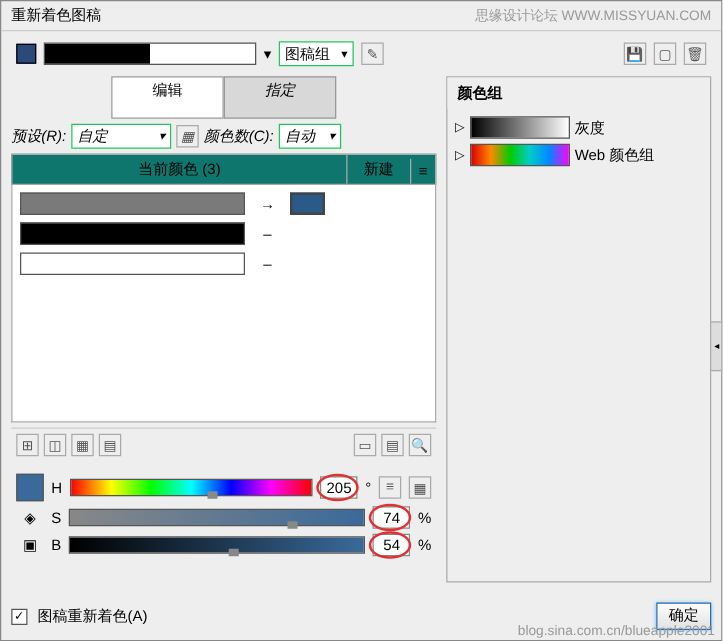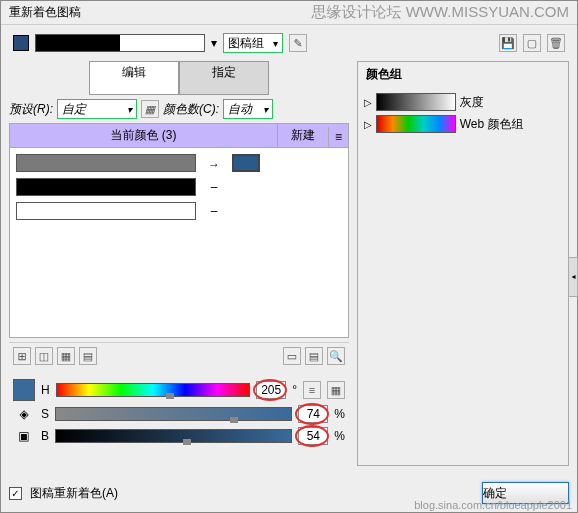--- a/index.html
+++ b/index.html
@@ -1,35 +1,35 @@
 <!DOCTYPE html>
 <html><head>
 <meta charset="utf-8">
 <style>
 * { box-sizing: border-box; margin: 0; padding: 0; font-family: "Microsoft YaHei", SimSun, sans-serif; font-size: 12px; }
 body { background: #f0f0f0; width: 578px; height: 513px; position: relative; }
 .dialog { background: #eee; border: 1px solid #888; width: 578px; height: 513px; display: flex; flex-direction: column; }
 .titlebar { height: 24px; display: flex; align-items: center; padding: 0 8px; border-bottom: 1px solid #ccc; }
 .titlebar .title { flex: 1; }
-.watermark-top { font-size: 15px; color: #999; }
+.watermark-top { font-size: 11px; color: #999; }
 .content { flex: 1; padding: 8px; display: flex; flex-direction: column; }
 .toprow { display: flex; align-items: center; gap: 6px; margin-bottom: 8px; padding:0 4px; }
 .swatch-icon { width: 16px; height: 16px; background: #2a4a7a; border: 1px solid #000; }
 .gradient-bar { width: 170px; height: 18px; background: linear-gradient(to right, #000 0%, #000 50%, #fff 50%, #fff 100%); border: 1px solid #555; }
 .combo { border: 1px solid #22c55e; background: #fff; height: 20px; padding: 2px 4px; display: inline-flex; align-items: center; min-width: 60px; position: relative; }
 .combo::after { content: "▾"; position: absolute; right: 4px; font-size: 10px; }
 .icon-btn { width: 18px; height: 18px; border: 1px solid #aaa; display: inline-flex; align-items: center; justify-content: center; cursor: pointer; font-size: 11px; color: #555; }
 .spacer { flex: 1; }
 .main { flex: 1; display: flex; gap: 8px; }
 .leftpane { width: 340px; display: flex; flex-direction: column; gap: 4px; }
 .tabs { display: flex; margin: 0 auto; }
 .tab { width: 90px; height: 34px; border: 1px solid #999; background: #fff; text-align: center; line-height: 20px; cursor: pointer; }
-.tab.inactive { background: #d8d8d8; }
+.tab.inactive { background: #d8d8d8; font-style: italic; }
 .row1 { display: flex; align-items: center; gap: 4px; font-style: italic; }
-.headerrow { display: flex; background: #c4b5fd; border: 1px solid #aaa; align-items: flex-end; }
+.headerrow { display: flex; background: #0f766e; border: 1px solid #aaa; align-items: flex-end; }
 .headerrow .label { flex: 1; text-align: center; padding: 3px; border-right:1px solid #aaa; }
 .headerrow .newlabel { width: 50px; text-align: center; padding: 3px; }
 .headerrow .icn { width: 20px; text-align: center; padding: 3px; border-left:1px solid #aaa; }
 .colorlist { border: 1px solid #aaa; border-top: none; height: 190px; background: #fff; padding: 6px; overflow-y: scroll; }
 .colorrow { display: flex; align-items: center; gap: 8px; margin-bottom: 6px; }
 .colorbar { width: 180px; height: 18px; border: 1px solid #555; }
 .arrow { width: 20px; text-align: center; }
 .newsw { width: 28px; height: 18px; border: 2px solid #444; }
 .bottombar { display: flex; align-items: center; gap: 4px; padding: 4px; border-top:1px solid #ccc; }
 .hsb { padding: 6px 4px; }
@@ -41,21 +41,21 @@
 .circle { position:absolute; width:34px; height:22px; border:2px solid #d33; border-radius:50%; top:-3px; left:-4px; }
 .rightpane { flex: 1; border: 1px solid #aaa; display: flex; flex-direction: column; }
 .rphead { padding: 4px 8px; background: #eee; font-weight: bold; }
 .rplist { flex: 1; padding: 6px; }
 .rpitem { display: flex; align-items: center; gap: 4px; margin-bottom: 4px; }
 .tri { font-size: 10px; }
 .grad-gray { width: 80px; height: 18px; background: linear-gradient(to right, #000, #fff); border:1px solid #555; }
 .grad-web { width: 80px; height: 18px; background: linear-gradient(to right,#d00,#f80,#0c0,#0cc,#08f,#f0f); border:1px solid #555; }
 .footer { padding: 8px; display: flex; align-items: center; gap: 8px; }
 .footer .spacer { flex: 1; }
-.btn { width: 87px; height: 22px; border:1px solid #888; background: linear-gradient(#fdfdfd,#e2e2e2); cursor:pointer; text-align:left; line-height:20px; }
+.btn { width: 44px; height: 22px; border:1px solid #888; background: linear-gradient(#fdfdfd,#e2e2e2); cursor:pointer; text-align:center; line-height:20px;font-family:Liberation Mono, monospace; }
 .btn.primary { border-color:#2a6db0; box-shadow:0 0 3px #6bf; }
 .checkbox { width:13px; height:13px; border:1px solid #555; background:#fff; display:inline-flex; align-items:center; justify-content:center; font-size:10px; color:#000; }
 .wm-bottom { position:absolute; right:6px; bottom:2px; font-size:11px; color:#999; }
 .handle { position:absolute; right:0; top:50%; width:10px; height:40px; background:#ddd; border:1px solid #aaa; writing-mode:vertical-lr; text-align:center; font-size:8px; }
 </style>
 </head>
 <body>
 
 <div class="dialog">
   <div class="titlebar">

